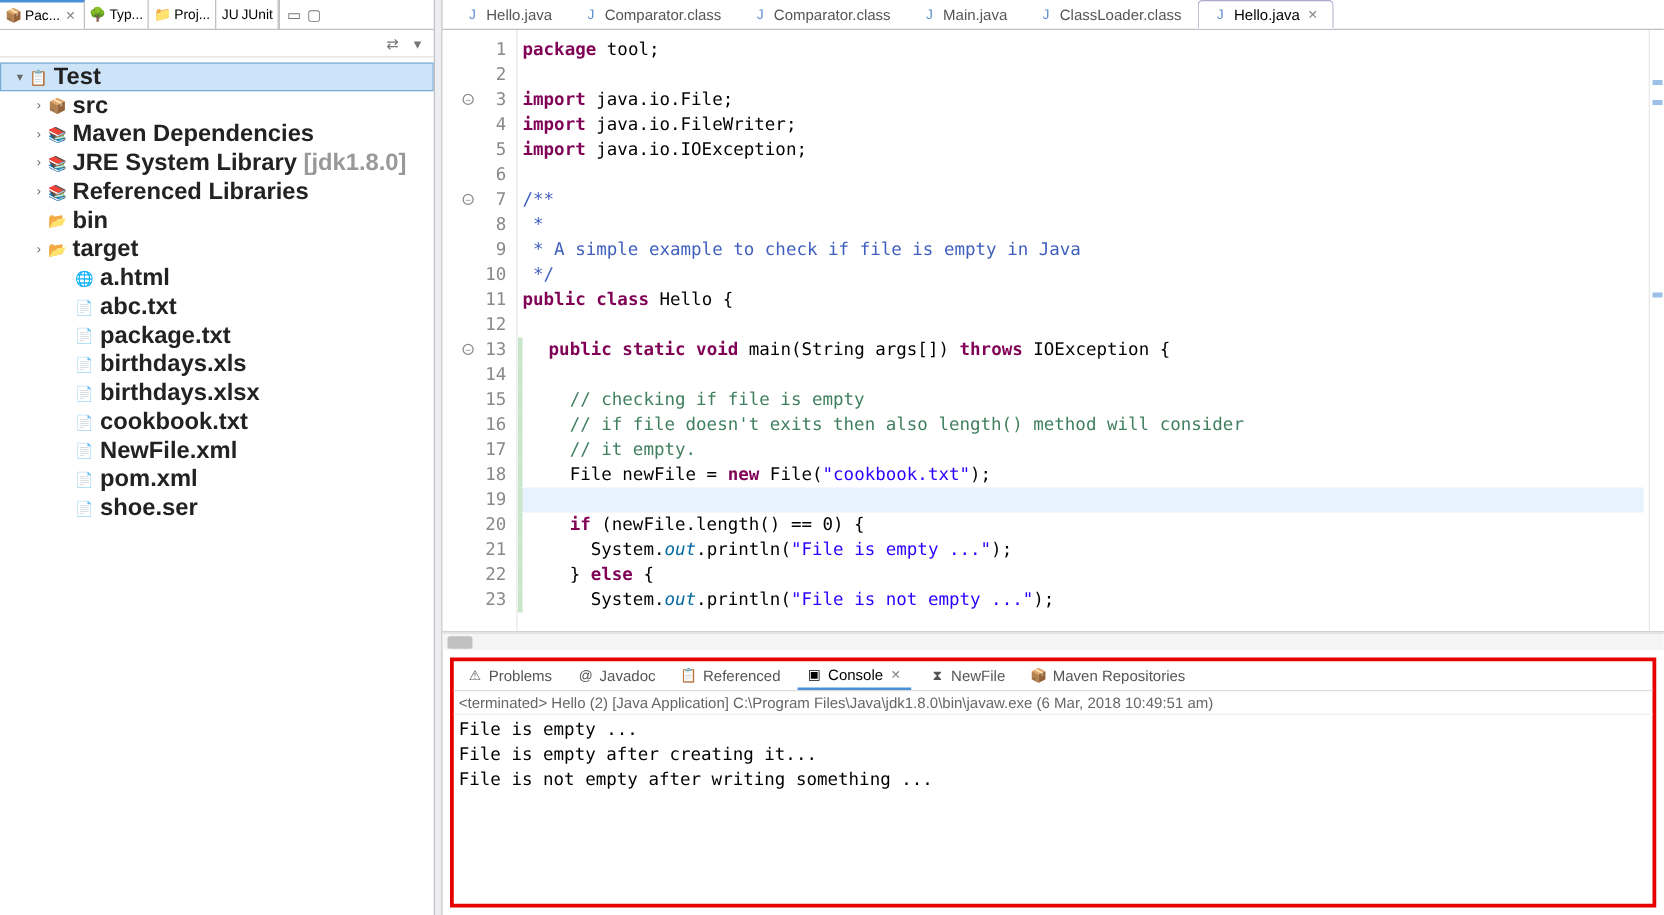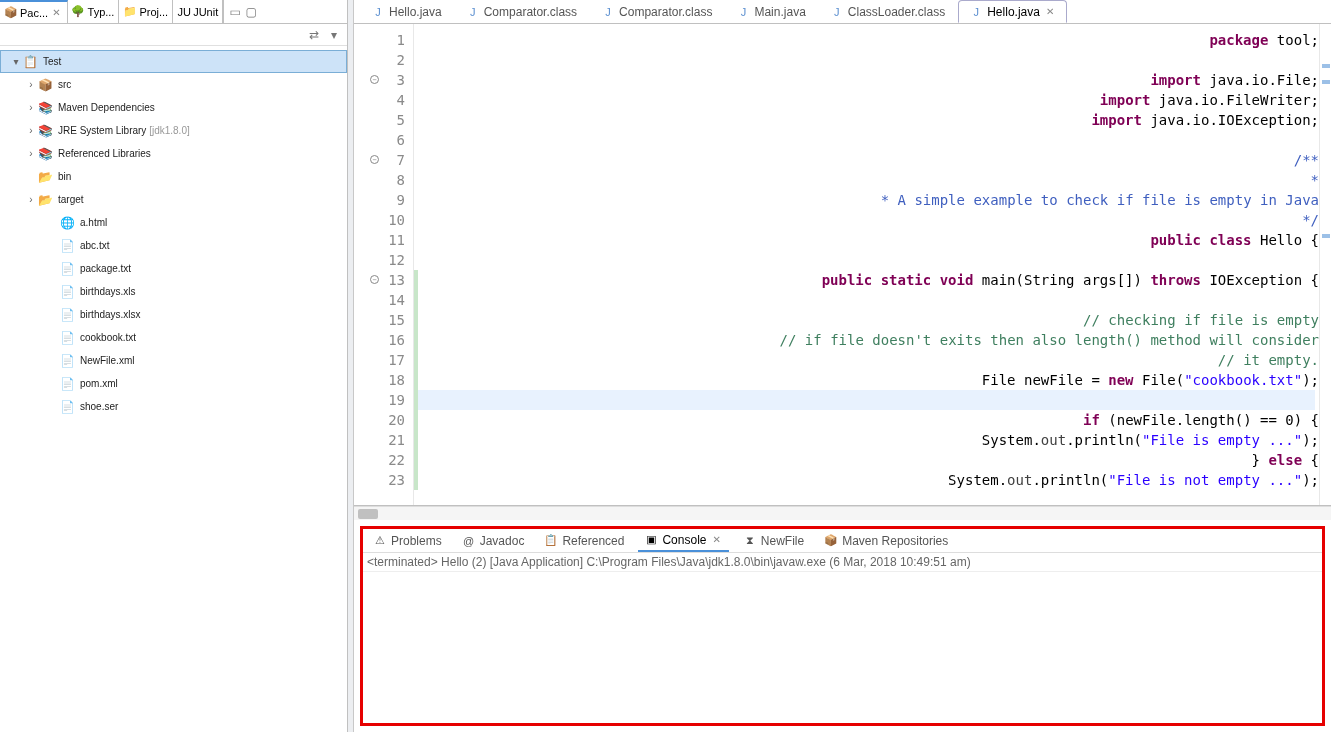--- a/index.html
+++ b/index.html
@@ -15,21 +15,21 @@
 .view-toolbar { display: flex; justify-content: flex-end; align-items: center; height: 22px; border-bottom: 1px solid #e0e0e0; padding-right: 6px; gap: 6px; }
 .mini-icon { width: 14px; height: 14px; color: #777; cursor: pointer; display:inline-flex; align-items:center; justify-content:center; font-size:12px; }
 .min-max-icons { display:flex; gap:2px; padding:0 4px; border-left:1px solid #c0c0c0; height:24px; align-items:center;}
 
 
 .tree { padding: 4px 0; overflow: auto; flex: 1; }
 .tree-row { display: flex; align-items: center; height: 23px; padding-left: 8px; cursor: pointer; }
 .tree-row.selected { background: #cde3f8; border: 1px solid #7aaed6; }
 .tree-arrow { width: 14px; font-size: 10px; color: #666; display:inline-flex; justify-content:center; }
 .tree-icon { width: 16px; height: 16px; display: inline-flex; align-items: center; justify-content: center; font-size: 12px; margin-right: 4px; }
-.tree-label { font-size: 10px; color: #222; }
+.tree-label { font-size: 19px; color: #222; font-weight: bold; }
 .tree-label .qualifier { color: #999; }
 .indent-1 { padding-left: 24px; }
 .indent-2 { padding-left: 46px; }
 
 
 .right-panel { flex: 1; display: flex; flex-direction: column; }
 .editor-tabs { display: flex; align-items: stretch; height: 24px; border-bottom: 1px solid #c0c0c0; padding-left: 6px; gap: 2px; }
 .editor-tab { display: flex; align-items: center; padding: 0 10px; font-size: 12px; color: #555; cursor: pointer; border: 1px solid transparent; gap:4px; border-radius: 4px 4px 0 0;}
 .editor-tab.active { background: #fff; border: 1px solid #aac; border-bottom: 1px solid #fff; color: #000; }
 .editor-tab-icon { width: 14px; height: 14px; display:inline-flex; align-items:center; justify-content:center; font-size:11px; }
@@ -38,22 +38,22 @@
 .code-area { display: flex; flex: 1; overflow: hidden; border-bottom: 1px solid #c0c0c0; }
 .gutter { width: 46px; background: #fff; border-right: 1px solid #e8e8e8; text-align: right; padding: 6px 8px 6px 4px; color: #8a8a8a; font-family: Consolas, monospace; font-size: 14px; line-height: 20px; user-select:none; position:relative;}
 .gutter .gline { height:20px; position:relative; }
 .gutter .circle { position:absolute; left:-2px; top:5px; width:9px; height:9px; border-radius:50%; border:1px solid #888; background:#fff; font-size:7px; display:flex; align-items:center; justify-content:center; color:#888;}
 .left-ruler { width: 14px; background:#fff; }
 .code { flex:1; font-family: Consolas, monospace; font-size: 14px; line-height: 20px; padding: 6px 0 6px 4px; white-space: pre; overflow: hidden; }
 .code .kw { color: #7f0055; font-weight: bold; }
 .code .cm { color: #3f7f5f; }
 .code .jd { color: #3f5fbf; }
 .code .str { color: #2a00ff; }
-.code .fld { color: #404040; }
-.code .line { height:20px;text-align:right; }
+.code .fld { color: #0369a1; font-style: italic; }
+.code .line { height:20px; }
 .code .hl { background: #e8f2fe; display:block; width:100%; }
 .code-scroll { height:14px; border-top:1px solid #ddd; background:#f5f5f5; position:relative; }
 .code-scroll .thumb { position:absolute; left:4px; top:2px; height:10px; width:20px; background:#c0c0c0; border-radius:2px; }
 .ann-rail { width:12px; border-left:1px solid #e8e8e8; background:#fff; position:relative; }
 .ann-rail .mark-blue { position:absolute; left:2px; width:8px; height:4px; background:#9cc0e7; }
 
 
 .bottom-panel { height: 200px; border: 3px solid #e60000; margin: 6px; display: flex; flex-direction: column; }
 .bottom-tabs { display: flex; align-items: center; height: 24px; border-bottom: 1px solid #ddd; padding-left: 4px; gap: 8px; }
 .bottom-tab { display: flex; align-items: center; gap: 4px; padding: 0 6px; font-size: 12px; color: #555; cursor: pointer; height:100%;}
@@ -274,14 +274,19 @@
         <div class="bottom-tab">
           <span class="bt-icon">⧗</span>
           <span>NewFile</span>
         </div>
         <div class="bottom-tab">
           <span class="bt-icon">📦</span>
           <span>Maven Repositories</span>
         </div>
       </div>
     <div class="console-header">&lt;terminated&gt; Hello (2) [Java Application] C:\Program Files\Java\jdk1.8.0\bin\javaw.exe (6 Mar, 2018 10:49:51 am)</div>
+    <div class="console-body" id="console-body">
+        <div>File is empty ...</div>
+        <div>File is empty after creating it...</div>
+        <div>File is not empty after writing something ...</div>
+      </div>
   </div>
 </div>
 
 </body></html>

